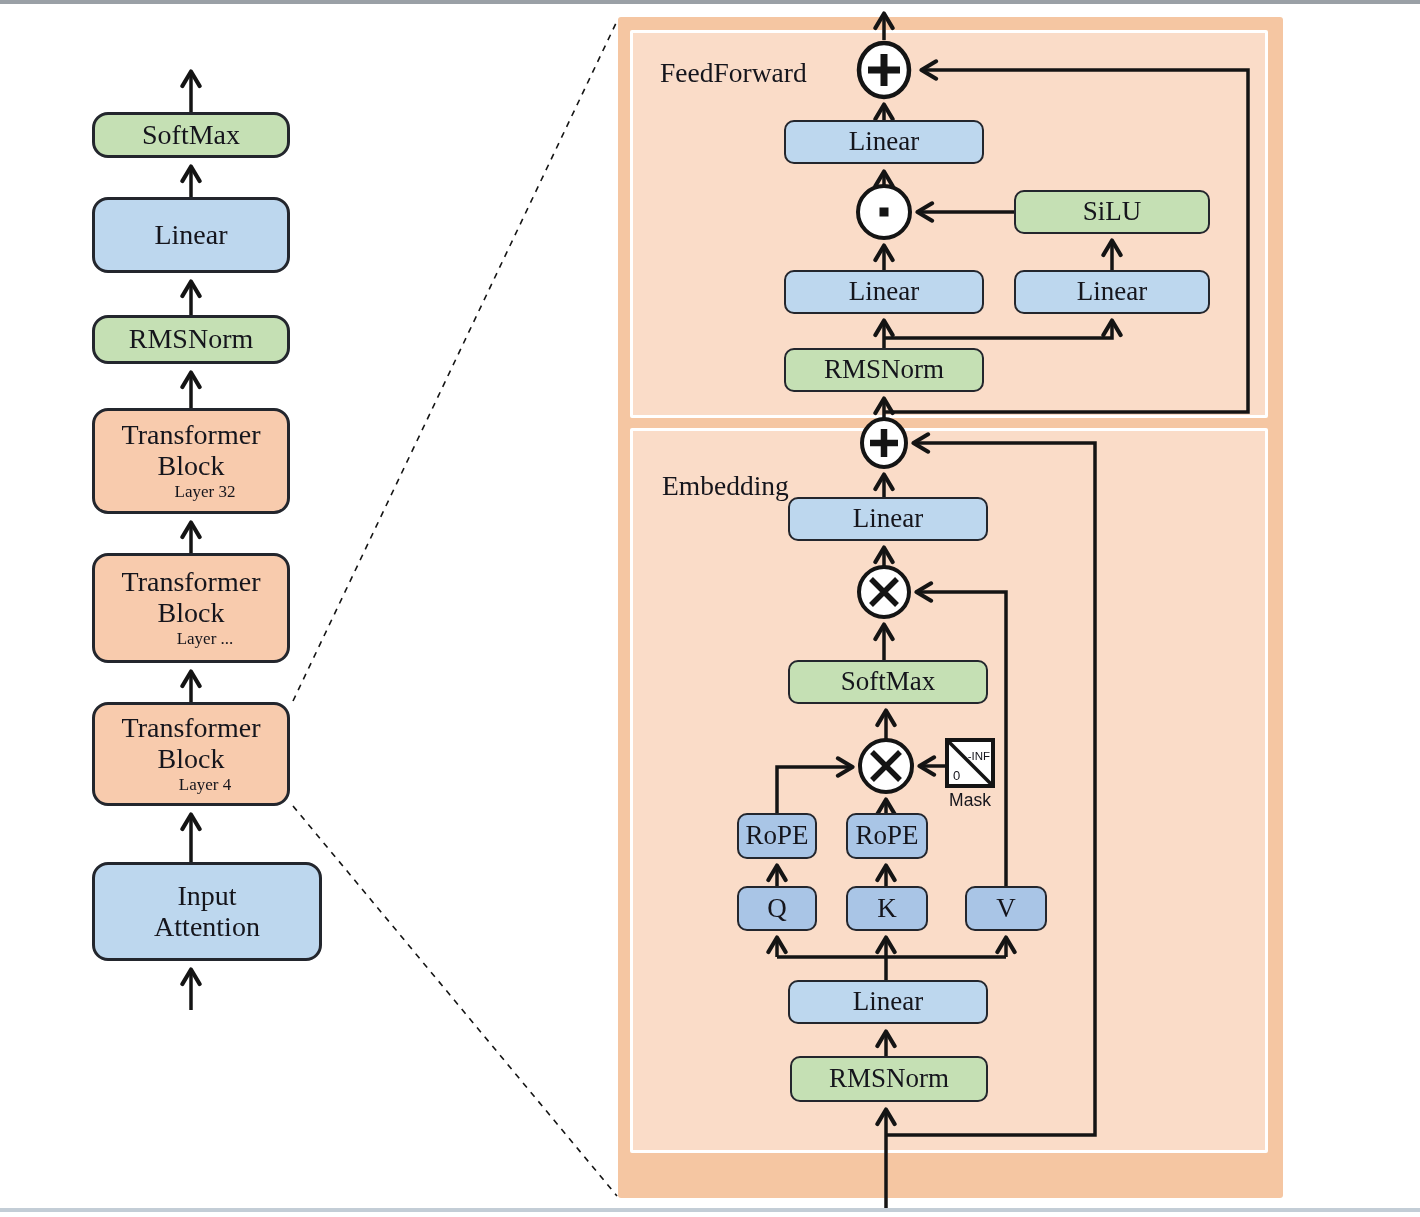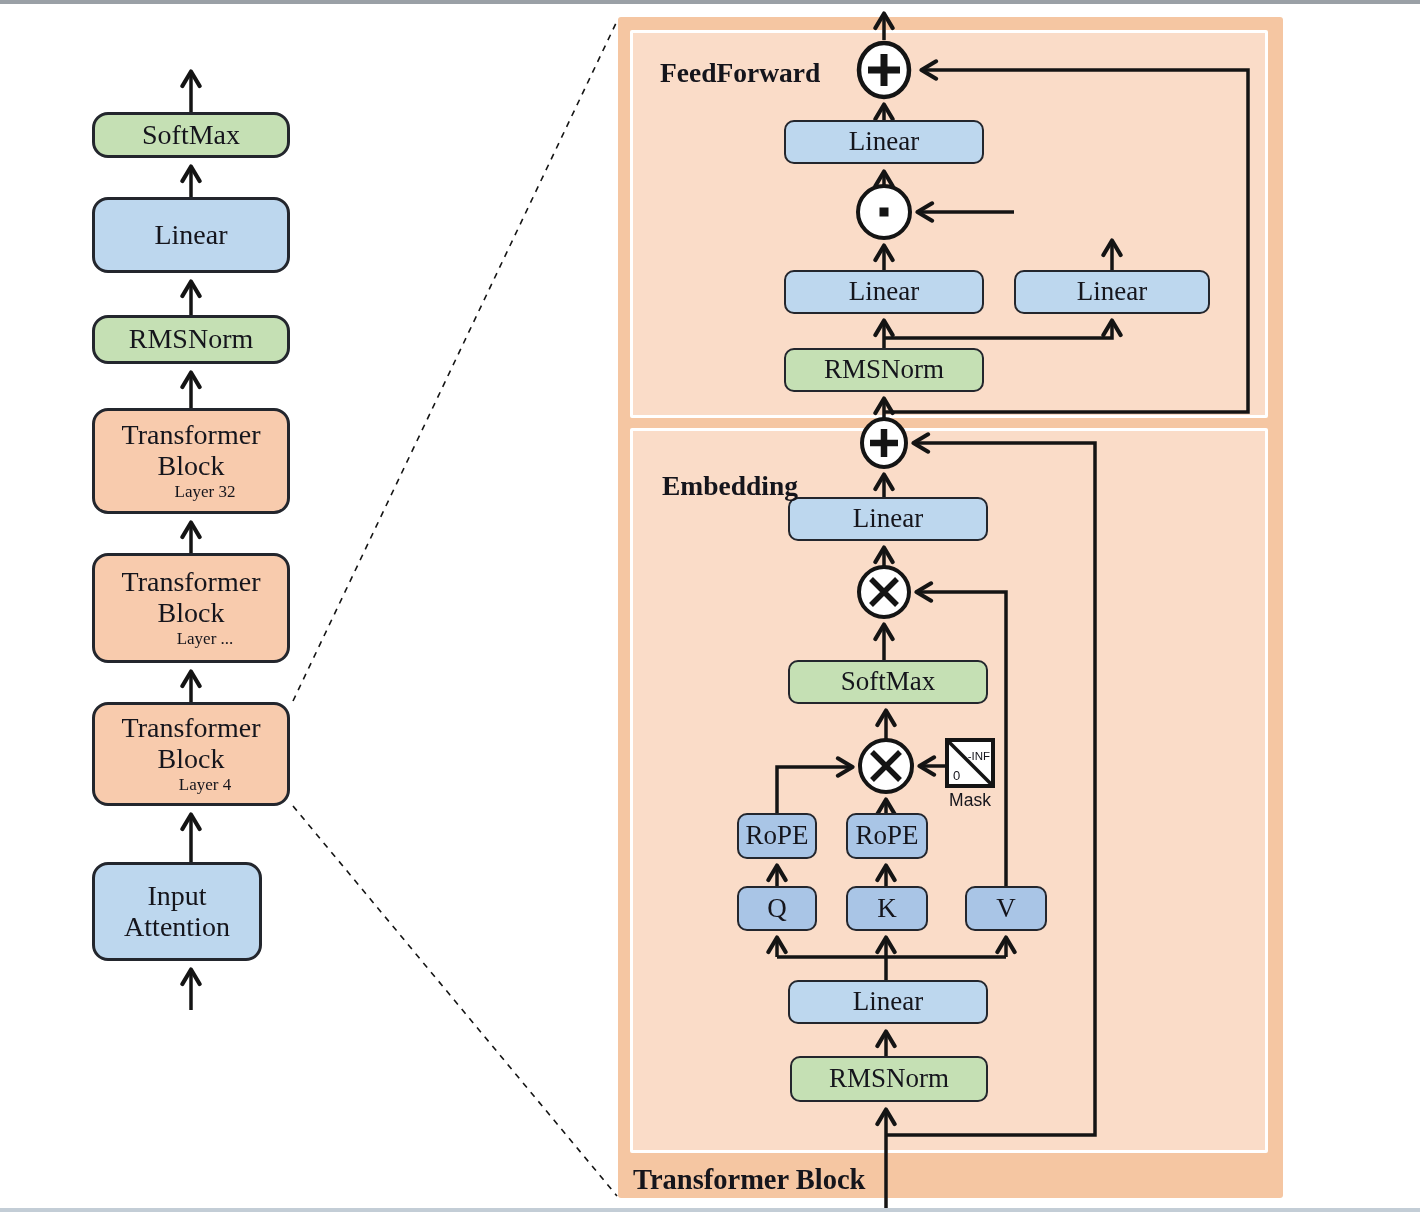--- a/index.html
+++ b/index.html
@@ -12,21 +12,21 @@
   svg.wires{position:absolute;left:0;top:0;z-index:3;}
   .bx{position:absolute;z-index:4;box-sizing:border-box;display:flex;flex-direction:column;
       align-items:center;justify-content:center;border:2.6px solid #23262d;border-radius:10px;
       font-size:27px;line-height:1.1;}
   .bx.big{border-radius:16px;border-width:3px;font-size:28px;}
   .blue{background:var(--box-blue);}
   .dblue{background:var(--box-blue-dark);}
   .green{background:var(--box-green);}
   .orange{background:var(--box-orange);}
   .sub{font-size:17px;margin-top:2px;margin-left:28px;}
-  .lbl{position:absolute;z-index:5;white-space:nowrap;font-weight:bold;}
+  .lbl{position:absolute;z-index:5;white-space:nowrap;}
   .seclbl{font-size:27.5px;}
   .titlelbl{font-size:28.5px;}
 </style>
 </head>
 <body>
 
 <div class="stage">
 
   <div class="rule" style="top:0;height:4px;background:var(--rule-top);z-index:6;"></div>
   <div class="rule" style="top:1208px;height:4px;background:var(--rule-bottom);z-index:6;"></div>
@@ -140,29 +140,32 @@
   <div class="bx big orange" style="left:92px;top:553px;width:198px;height:110px;">
     <span>Transformer</span>
     <span>Block</span>
     <span class="sub">Layer ...</span>
   </div>
   <div class="bx big orange" style="left:92px;top:702px;width:198px;height:104px;">
     <span>Transformer</span>
     <span>Block</span>
     <span class="sub">Layer 4</span>
   </div>
-  <div class="bx big blue" style="left:92px;top:862px;width:170px;height:99px;">
+  <div class="bx big blue" style="left:92px;top:862px;width:230px;height:99px;">
     <span>Input</span>
     <span>Attention</span>
   </div>
 
   <div class="lbl seclbl" style="left:660px;top:57px;">FeedForward</div>
   <div class="bx blue" style="left:784px;top:120px;width:200px;height:44px;">
     <span>Linear</span>
   </div>
+  <div class="bx green" style="left:1014px;top:190px;width:196px;height:44px;">
+    <span>SiLU</span>
+  </div>
   <div class="bx blue" style="left:784px;top:270px;width:200px;height:44px;">
     <span>Linear</span>
   </div>
   <div class="bx blue" style="left:1014px;top:270px;width:196px;height:44px;">
     <span>Linear</span>
   </div>
   <div class="bx green" style="left:784px;top:348px;width:200px;height:44px;">
     <span>RMSNorm</span>
   </div>
 
@@ -188,15 +191,14 @@
   <div class="bx dblue" style="left:965px;top:886px;width:82px;height:45px;">
     <span>V</span>
   </div>
   <div class="bx blue" style="left:788px;top:980px;width:200px;height:44px;">
     <span>Linear</span>
   </div>
   <div class="bx green" style="left:790px;top:1056px;width:198px;height:46px;">
     <span>RMSNorm</span>
   </div>
 
-  <div class="lbl titlelbl" style="left:633px;top:1164px;">Transformer Block</div>
 
 </div>
 
 </body></html>

